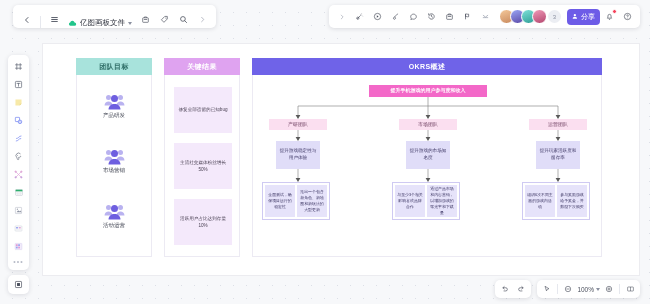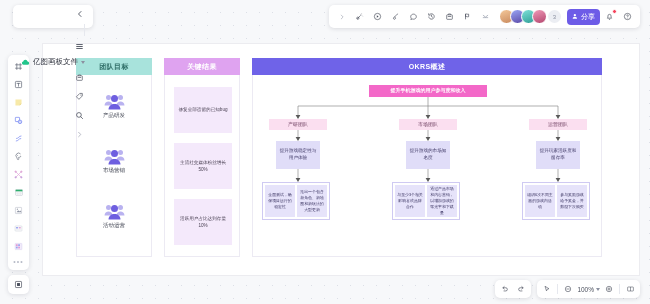--- a/index.html
+++ b/index.html
@@ -30,21 +30,20 @@
     position: absolute;
     left: 13px; top: 5px;
     height: 23px;
     display: flex; align-items: flex-end;
     background: #ffffff;
     border-radius: 5px;
     box-shadow: 0 1px 4px rgba(20,20,40,.13);
     padding: 0 5px;
     gap: 2px;
     z-index: 20;
-    flex-direction: column;
   }
   .topbar-right {
     position: absolute;
     right: 10px; top: 5px;
     height: 23px;
     display: flex; align-items: center;
     background: #ffffff;
     border-radius: 5px;
     box-shadow: 0 1px 4px rgba(20,20,40,.13);
     padding: 0 4px;

